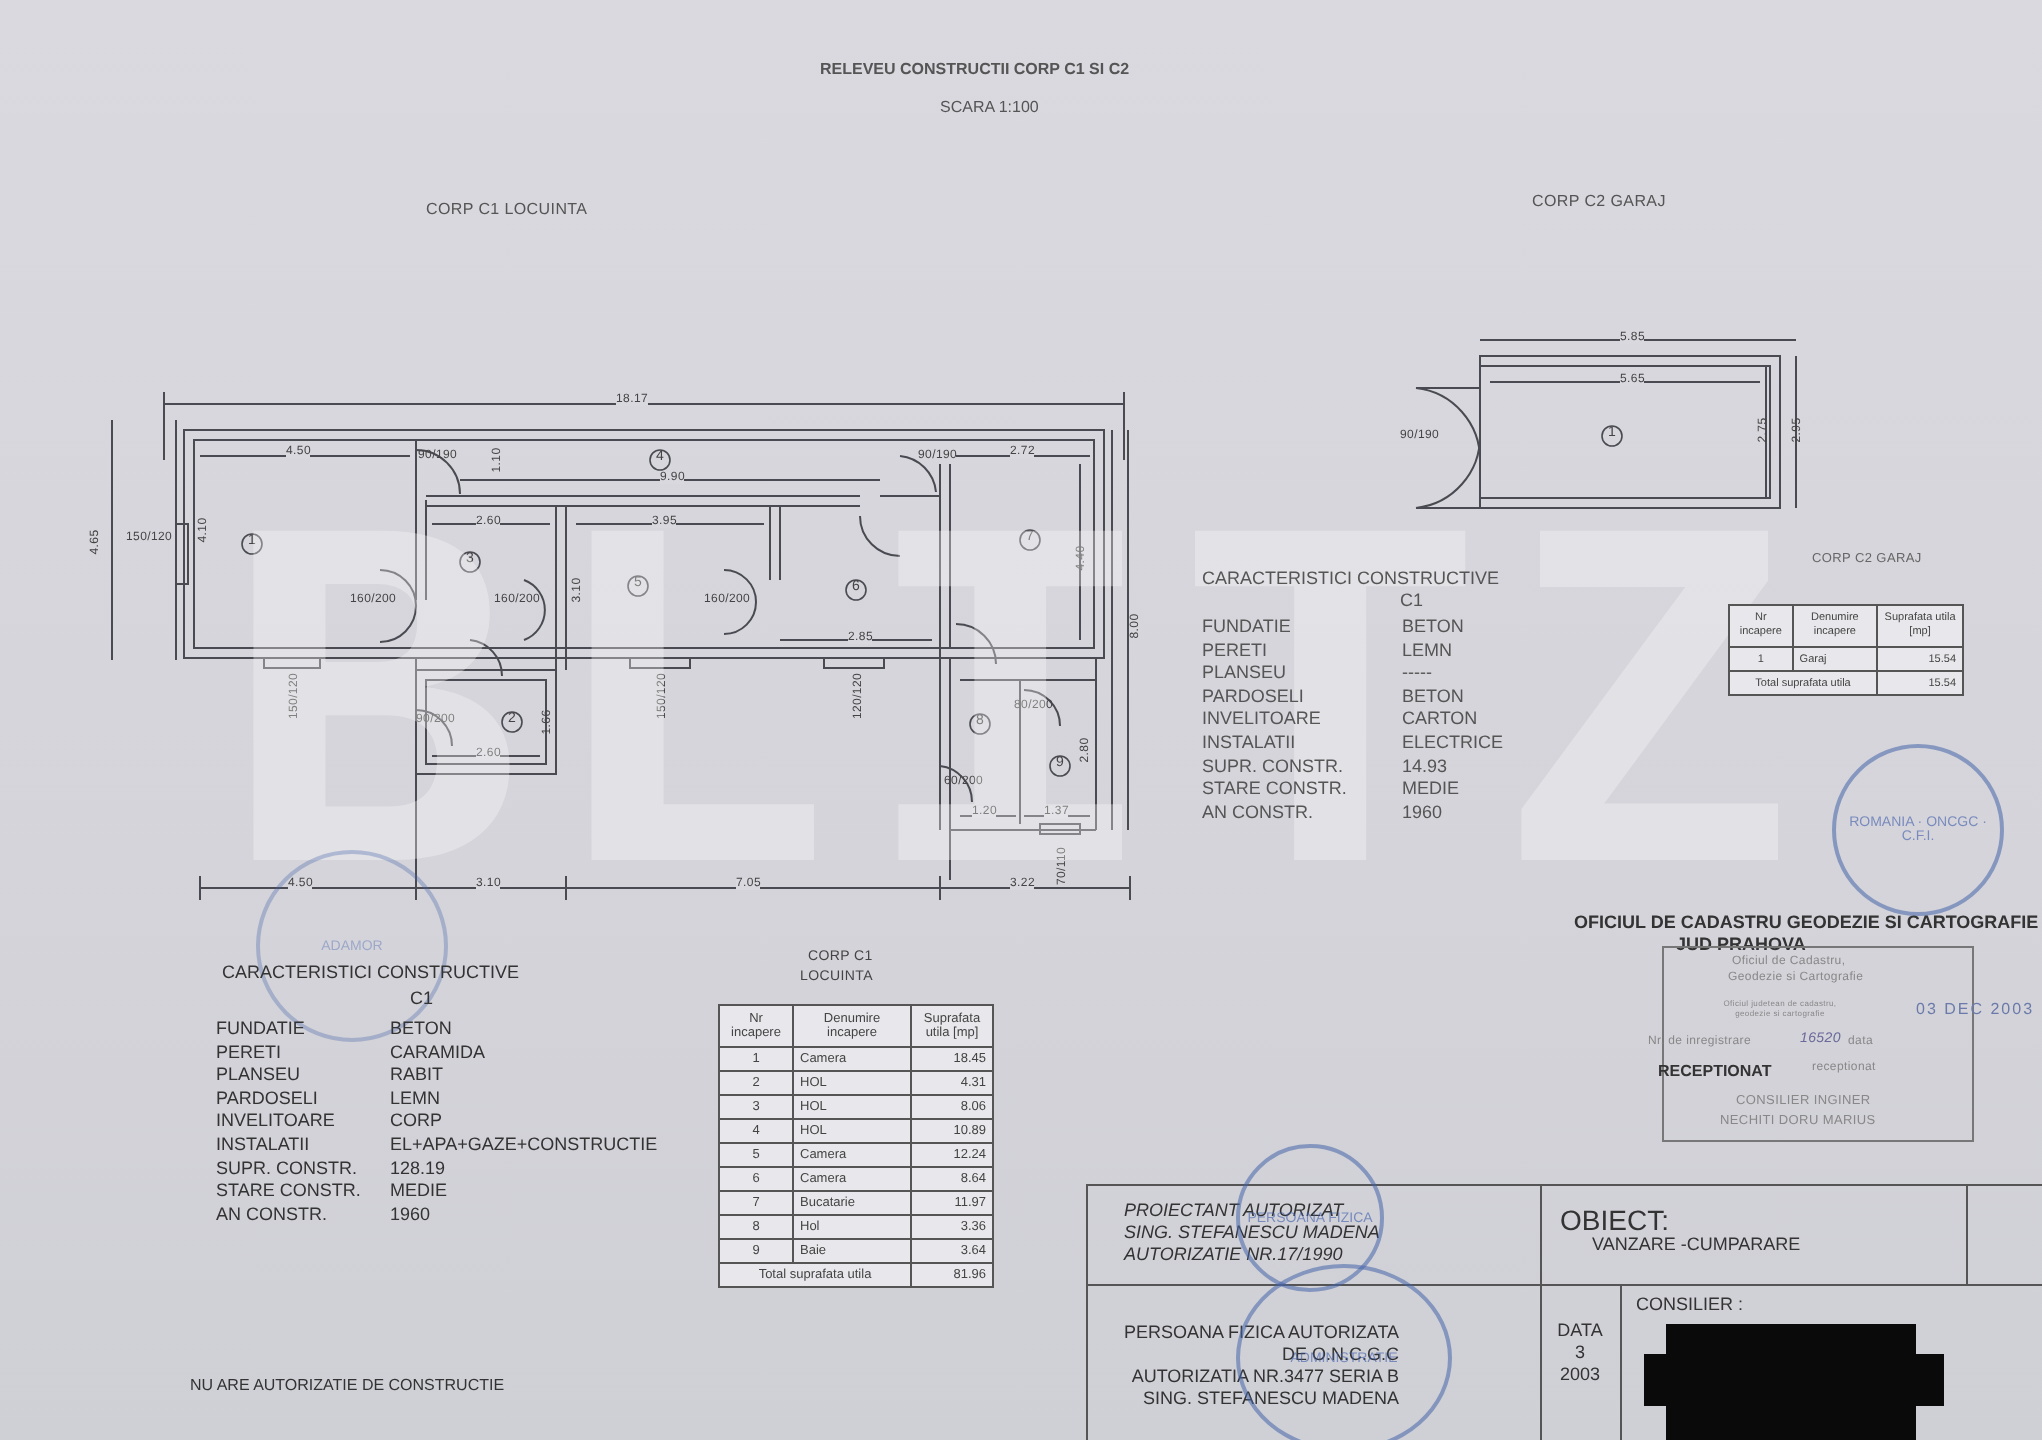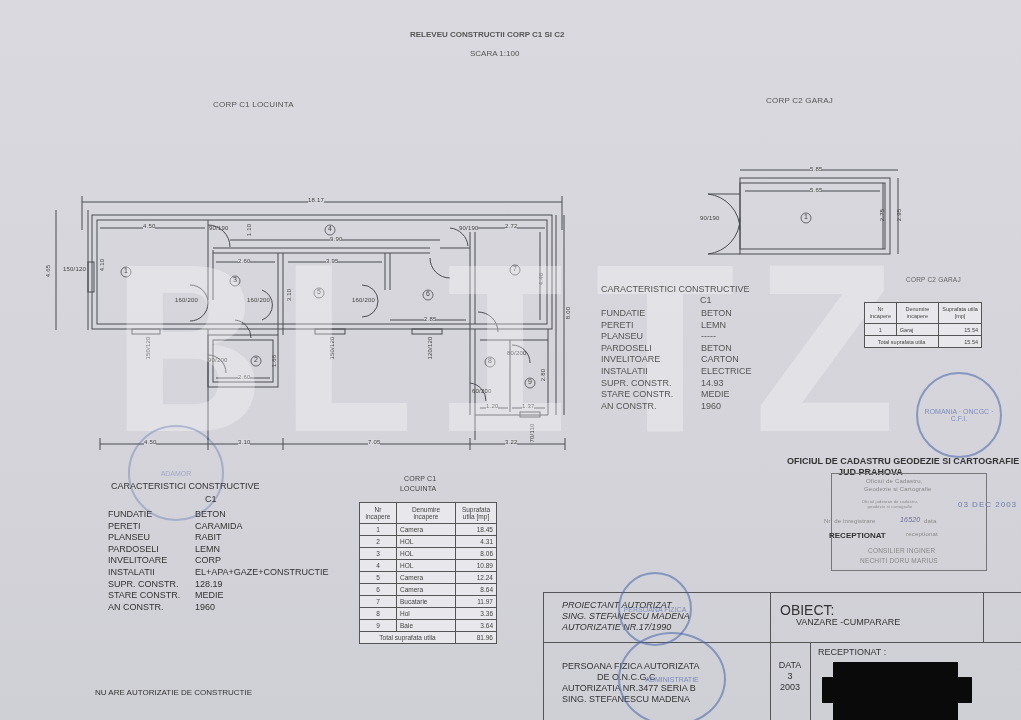--- a/index.html
+++ b/index.html
@@ -376,34 +376,34 @@
   <div class="abs" style="left:770px;top:592px;width:1px;height:130px;background:#555;"></div>
   <div class="abs" style="left:543px;top:642px;width:480px;height:1px;background:#555;"></div>
   <div class="abs" style="left:810px;top:642px;width:1px;height:80px;background:#555;"></div>
   <div class="abs" style="left:983px;top:592px;width:1px;height:50px;background:#555;"></div>
 
   <div class="abs" style="left:562px;top:600px;font-size:9px;line-height:11px;color:#333;font-style:italic;">
     <div>PROIECTANT AUTORIZAT</div>
     <div>SING. STEFANESCU MADENA</div>
     <div>AUTORIZATIE NR.17/1990</div>
   </div>
-  <div class="abs" style="left:562px;top:661px;font-size:9px;line-height:11px;color:#333;">
+  <div class="abs" style="left:562px;top:661px;font-size:9px;line-height:11px;color:#333;text-align:right;">
     <div>PERSOANA FIZICA AUTORIZATA</div>
     <div style="padding-left:35px;">DE O.N.C.G.C</div>
     <div>AUTORIZATIA NR.3477 SERIA B</div>
     <div>SING. STEFANESCU MADENA</div>
   </div>
   <div class="abs" style="left:780px;top:602px;font-size:14px;color:#333;">OBIECT:</div>
   <div class="abs" style="left:796px;top:617px;font-size:9px;color:#333;">VANZARE -CUMPARARE</div>
   <div class="abs" style="left:777px;top:660px;font-size:9px;color:#333;text-align:center;width:26px;line-height:11px;">
     <div>DATA</div>
     <div>3</div>
     <div>2003</div>
   </div>
-  <div class="abs" style="left:818px;top:647px;font-size:9px;color:#333;">RECEPTIONAT :</div>
+  <div class="abs" style="left:818px;top:647px;font-size:9px;color:#333;">CONSILIER :</div>
   <div class="redact" style="left:833px;top:662px;width:125px;height:58px;"></div>
   <div class="redact" style="left:822px;top:677px;width:150px;height:26px;"></div>
 
   <div class="stamp" style="left:618px;top:572px;width:70px;height:70px;">
     <span>PERSOANA FIZICA</span>
   </div>
   <div class="stamp" style="left:618px;top:632px;width:104px;height:90px;">
     <span>ADMINISTRATIE</span>
   </div>
 

